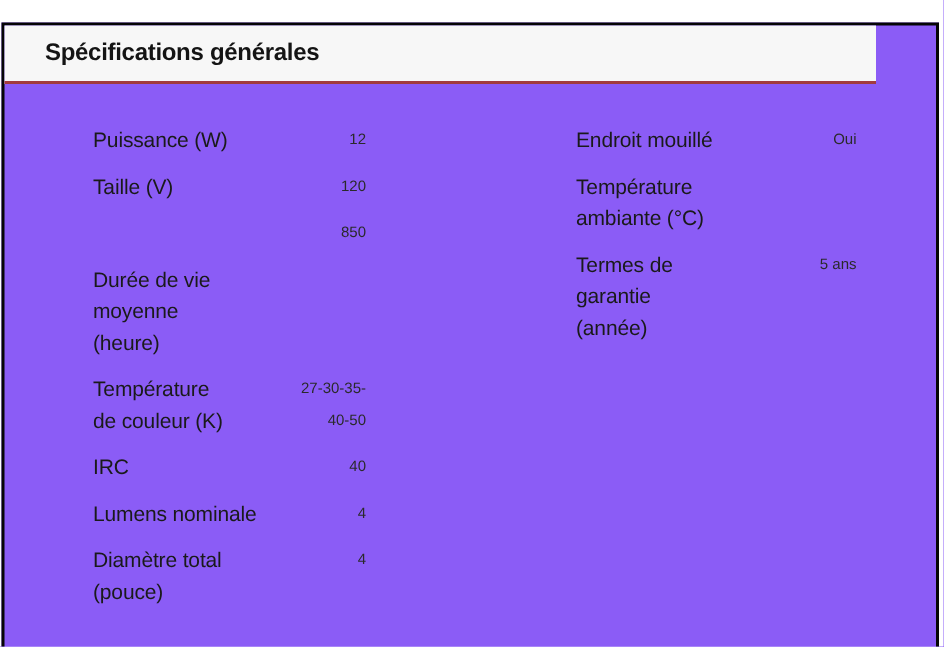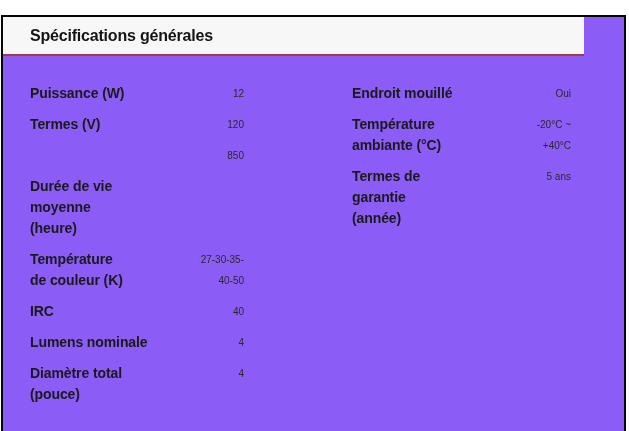--- a/index.html
+++ b/index.html
@@ -39,23 +39,24 @@
   }
   .table-area{
     display:flex;align-items:flex-start;
     padding:27px 0 0 27px;
   }
   .col{width:214px;}
   .col-right{width:219px;margin-left:108px;}
   .row{display:flex;margin-bottom:10px;}
   .lbl{
     width:122px;
-    font-size:14px;font-weight:700;line-height:21px;
+    font-size:14px;font-weight:400;line-height:21px;
     color:#1a1a1a;letter-spacing:-0.1px;
     white-space:pre-line;
+    margin-left:32px;
   }
   .val{
     flex:1;text-align:right;
     font-size:10px;font-weight:400;line-height:21px;
     color:#2a2a2a;
     white-space:pre-line;
   }
   .hscrollbar{
     position:absolute;left:0;bottom:1px;
     width:581px;height:6px;
@@ -81,21 +82,21 @@
     </div>
 
     <div class="table-area">
 
       <div class="col">
         <div class="row">
           <div class="lbl">Puissance (W)</div>
           <div class="val">12</div>
         </div>
         <div class="row">
-          <div class="lbl">Termes (V)</div>
+          <div class="lbl">Taille (V)</div>
           <div class="val">120</div>
         </div>
         <div class="row">
           <div class="val">850</div>
         </div>
         <div class="row">
           <div class="lbl">Durée de vie
 moyenne
 (heure)</div>
         </div>
@@ -121,22 +122,20 @@
       </div>
 
       <div class="col col-right">
         <div class="row">
           <div class="lbl">Endroit mouillé</div>
           <div class="val">Oui</div>
         </div>
         <div class="row">
           <div class="lbl">Température
 ambiante (°C)</div>
-          <div class="val">-20°C ~
-+40°C</div>
         </div>
         <div class="row">
           <div class="lbl">Termes de
 garantie
 (année)</div>
           <div class="val">5 ans</div>
         </div>
       </div>
 
     </div>

